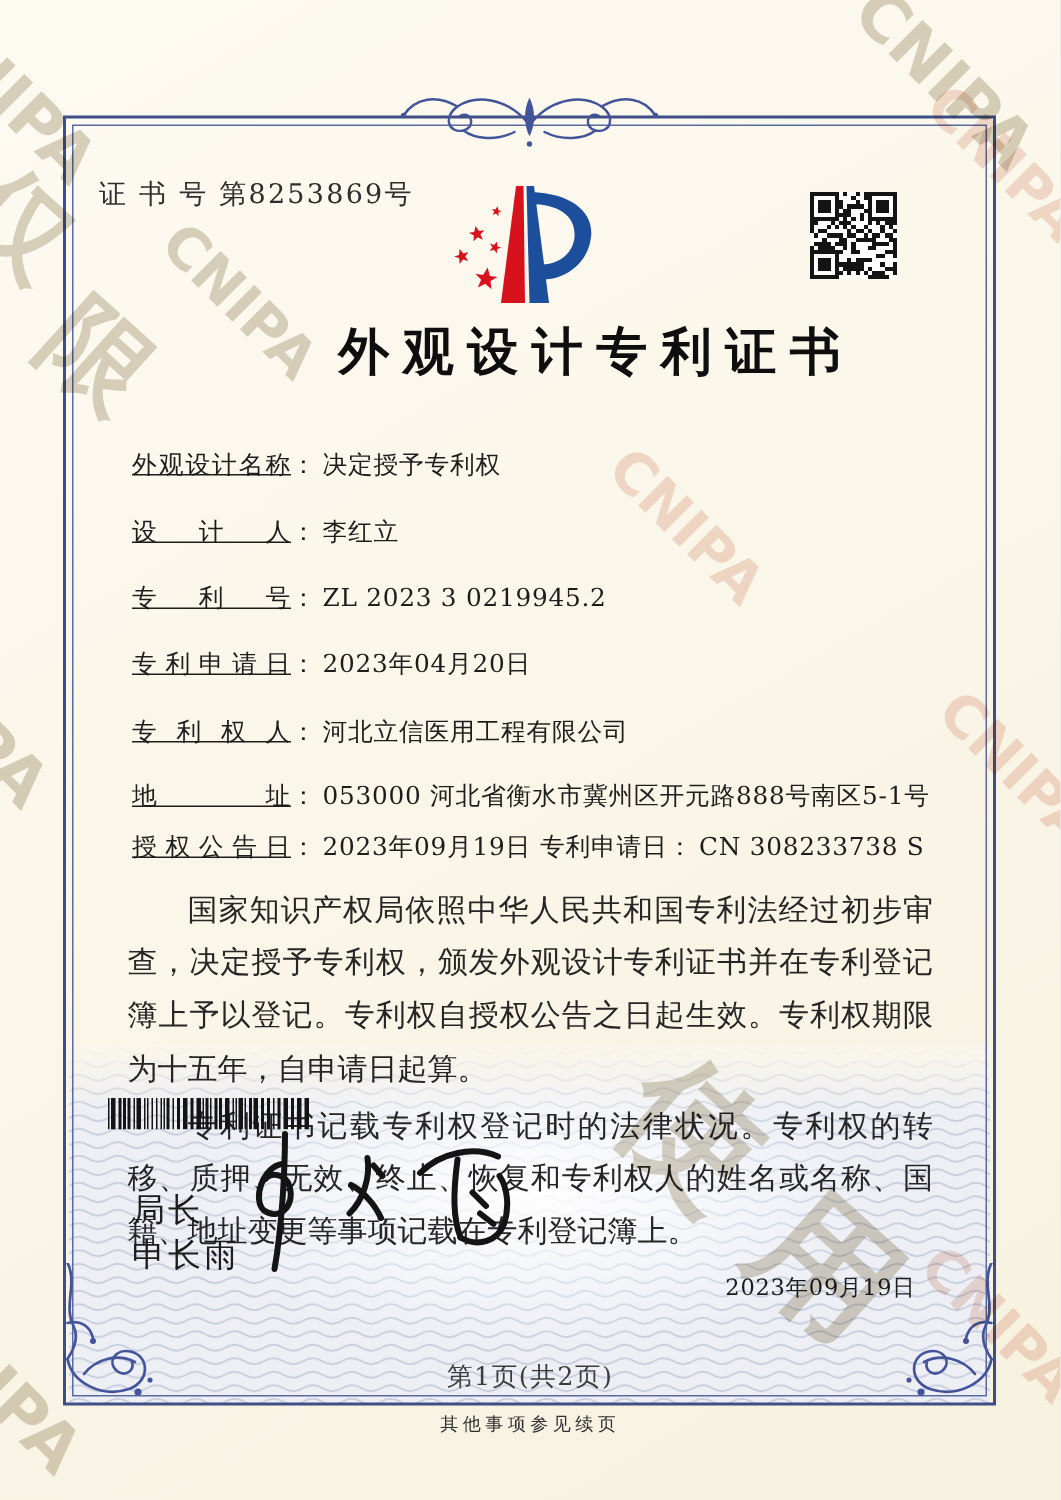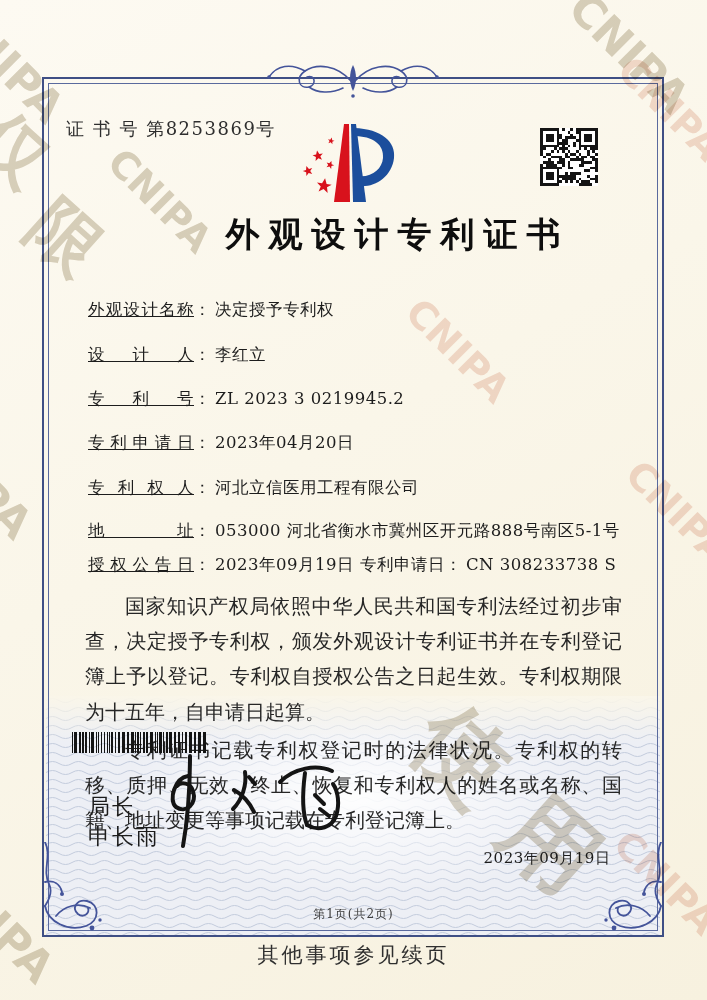--- a/index.html
+++ b/index.html
@@ -30,22 +30,22 @@
          letter-spacing:9px;color:#0e0e0e;padding-left:44px;}
   .field{left:88px;font-size:16.5px;letter-spacing:.5px;white-space:nowrap;color:#1d1d1d;}
   .flabel{display:inline-block;width:106px;text-align:justify;text-align-last:justify;text-decoration:underline;}
   .fvalue{margin-left:4px;}
   .grant2{position:absolute;left:272px;top:0;white-space:nowrap;}
   .paras{left:85px;top:589px;width:537px;}
   .paras p{margin:0 0 3px 0;text-indent:2em;font-size:20px;line-height:1.76;
            text-align:justify;color:#262626;}
   .signer{left:88px;font-size:22px;letter-spacing:2px;}
   .date{left:462px;top:849px;width:170px;text-align:center;font-size:15px;letter-spacing:.5px;}
-  .pageno{left:0;top:906px;width:100%;text-align:center;font-size:12px;color:#3c3c3c;letter-spacing:1px;}
-  .footer-note{left:0;top:941px;width:100%;text-align:center;font-size:21px;color:#2f2f2f;letter-spacing:3px;}
+  .pageno{left:0;top:906px;width:100%;text-align:center;font-size:17px;color:#3c3c3c;letter-spacing:1px;}
+  .footer-note{left:0;top:941px;width:100%;text-align:center;font-size:12px;color:#2f2f2f;letter-spacing:3px;}
   svg{display:block;}
 </style>
 </head>
 <body>
 
 <div class="page">
 
   <div class="band">
     <svg width="614" height="240">
       <defs>

